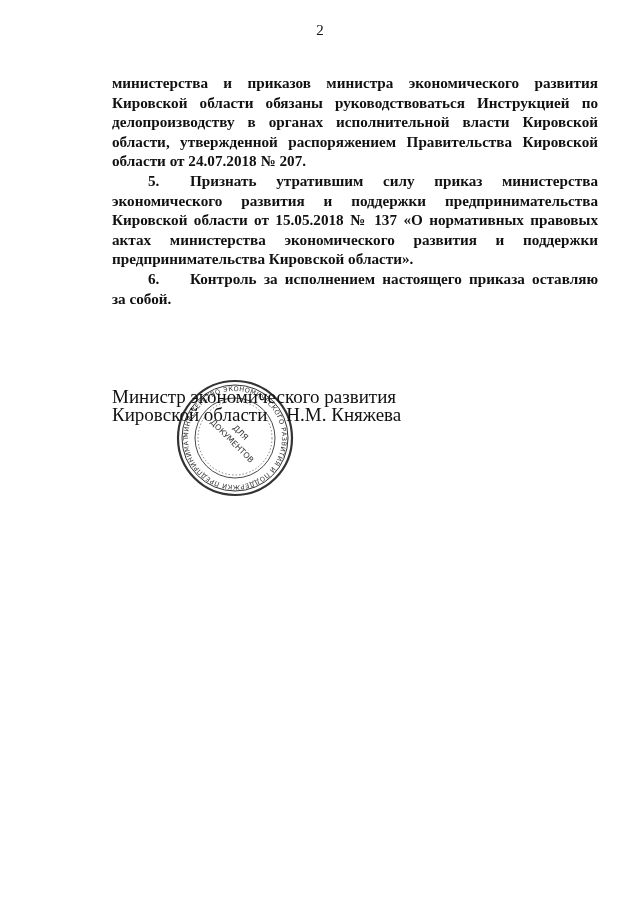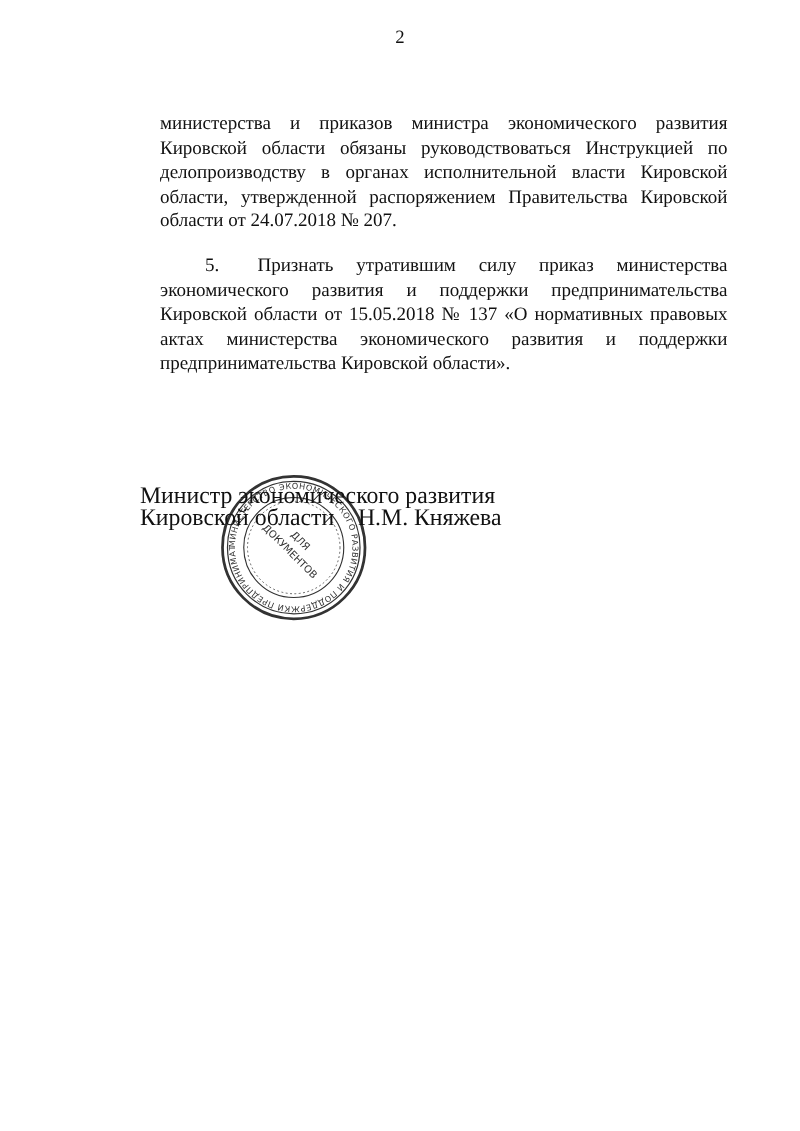--- a/index.html
+++ b/index.html
@@ -9,41 +9,42 @@
     color: #111111;
   }
   .page-number {
     position: absolute; top: 22px; left: 0; width: 640px;
     text-align: center; font-size: 15px;
   }
   .body-text {
     position: absolute; left: 112px; top: 73px; width: 486px;
     font-size: 15.2px; line-height: 19.6px; text-align: justify;
   }
-  .para { margin: 16px; }
+  .para { margin: 0; font-weight: bold; }
   .para.indent { text-indent: 36px; }
   .para .num { display: inline-block; width: 42px; text-indent: 0; }
   .signature {
     position: absolute; left: 112px; top: 388px;
     font-size: 19px; line-height: 18px; white-space: pre;
     z-index: 2;
   }
   .stamp {
     position: absolute; left: 175px; top: 378px; width: 120px; height: 120px;
     z-index: 1;
   }
 </style>
 </head>
 <body>
 
 <div class="page-number">2</div>
 
 <div class="body-text">
   <p class="para">министерства и приказов министра экономического развития Кировской области обязаны руководствоваться Инструкцией по делопроизводству в органах исполнительной власти Кировской области, утвержденной распоряжением Правительства Кировской области от 24.07.2018 № 207.</p>
   <p class="para indent"><span class="num">5.</span><span>Признать утратившим силу приказ министерства экономического развития и поддержки предпринимательства Кировской области от 15.05.2018 № 137 «О нормативных правовых актах министерства экономического развития и поддержки предпринимательства Кировской области».</span></p>
+  <p class="para indent"><span class="num">6.</span><span>Контроль за исполнением настоящего приказа оставляю за собой.</span></p>
 </div>
 
 <div class="stamp">
   <svg width="120" height="120" viewBox="0 0 120 120">
     <defs>
       <path id="sealArc" d="M60,60 m-47,0 a47,47 0 1,1 94,0 a47,47 0 1,1 -94,0"></path>
     </defs>
     <circle cx="60" cy="60" r="57" fill="none" stroke="#333" stroke-width="2.2"></circle>
     <circle cx="60" cy="60" r="53" fill="none" stroke="#333" stroke-width="1"></circle>
     <circle cx="60" cy="60" r="40" fill="none" stroke="#333" stroke-width="0.9"></circle>

